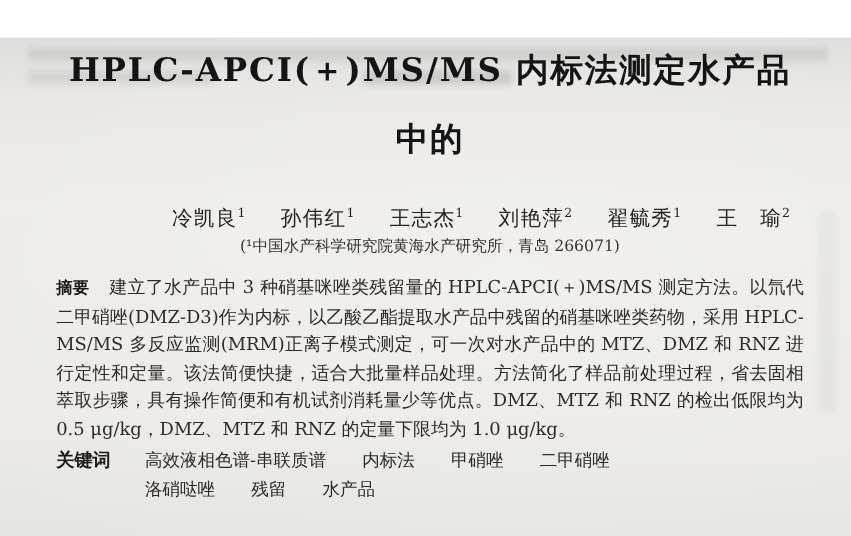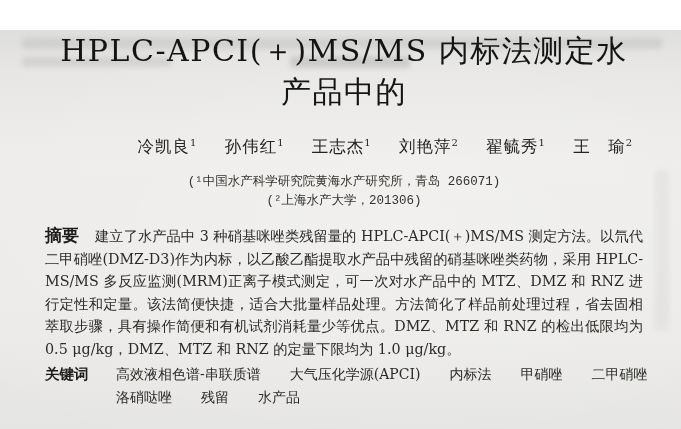--- a/index.html
+++ b/index.html
@@ -17,43 +17,43 @@
   
   .bleed{position:absolute;background:rgba(105,105,105,0.14);filter:blur(2.5px);border-radius:3px;}
   .bleed-1{left:22px;top:8px;width:640px;height:11px;}
   .bleed-2{left:22px;top:27px;width:150px;height:10px;}
   .bleed-3{left:290px;top:26px;width:120px;height:12px;background:rgba(90,90,90,0.18);}
   .bleed-4{left:655px;top:140px;width:14px;height:160px;background:rgba(110,110,110,0.07);}
 
   .content{position:relative;padding:0 38px 0 45px;}
 
   .title{
-    margin:30px 0 0 0;text-align:center;font-weight:400;color:#141414;
-    font-size:30px;line-height:41px;letter-spacing:1.5px;
+    margin:30px 0 0 0;text-align:center;font-weight:700;color:#141414;
+    font-size:26px;line-height:55px;letter-spacing:1.5px;
   }
   .title .tline{display:block;}
 
   .authors{
     margin-top:24px;text-align:right;font-size:16.5px;color:#242321;
     letter-spacing:1px;
   }
   .author{display:inline-block;margin:0 11px;}
   .author sup{font-size:10px;letter-spacing:0;}
 
-  .affils{margin-top:15px;text-align:center;font-size:12.5px;line-height:19px;color:#34332f;font-family:Liberation Mono, monospace;}
+  .affils{margin-top:1px;text-align:center;font-size:12.5px;line-height:19px;color:#34332f;}
 
   .abstract{
     margin:13px 0 0 0;font-size:14.3px;line-height:22.5px;
     text-align:justify;color:#2c2b28;
   }
   .blabel{
     font-weight:700;color:#1c1b19;
     font-family:"DejaVu Sans","Liberation Sans",sans-serif;
   }
-  .abstract .blabel{margin-right:16px;font-size:17px;}
+  .abstract .blabel{margin-right:16px;font-size:13px;}
 
   .kw{display:flex;margin-top:3px;font-size:14px;line-height:23px;color:#2c2b28;}
   .kw-label{flex:0 0 58px;font-size:14.5px;}
   .kw-col{margin-left:13px;}
   .kw-row{display:flex;}
   .kw-row .term{margin-right:29px;white-space:nowrap;}
   .kw-row .term:last-child{margin-right:16px;}
 </style>
 </head>
 <body>
@@ -75,33 +75,31 @@
       <span class="author"><span>冷凯良</span><sup>1</sup></span>
       <span class="author"><span>孙伟红</span><sup>1</sup></span>
       <span class="author"><span>王志杰</span><sup>1</sup></span>
       <span class="author"><span>刘艳萍</span><sup>2</sup></span>
       <span class="author"><span>翟毓秀</span><sup>1</sup></span>
       <span class="author"><span>王　瑜</span><sup>2</sup></span>
     </div>
 
     <div class="affils">
       <div class="affil">(¹中国水产科学研究院黄海水产研究所，青岛 266071)</div>
-      <div class="affil">(²上海水产大学，201306)</div>
     </div>
 
     <p class="abstract">
       <span class="blabel">摘要</span><span>建立了水产品中 3 种硝基咪唑类残留量的 HPLC-APCI(＋)MS/MS 测定方法。以氘代二甲硝唑(DMZ-D3)作为内标，以乙酸乙酯提取水产品中残留的硝基咪唑类药物，采用 HPLC-MS/MS 多反应监测(MRM)正离子模式测定，可一次对水产品中的 MTZ、DMZ 和 RNZ 进行定性和定量。该法简便快捷，适合大批量样品处理。方法简化了样品前处理过程，省去固相萃取步骤，具有操作简便和有机试剂消耗量少等优点。DMZ、MTZ 和 RNZ 的检出低限均为 0.5 μg/kg，DMZ、MTZ 和 RNZ 的定量下限均为 1.0 μg/kg。</span>
     </p>
 
     <div class="kw">
       <span class="blabel kw-label">关键词</span>
       <div class="kw-col">
         <div class="kw-row">
           <span class="term">高效液相色谱-串联质谱</span>
-          <span class="term">大气压化学源(APCI)</span>
           <span class="term">内标法</span>
           <span class="term">甲硝唑</span>
           <span class="term">二甲硝唑</span>
         </div>
         <div class="kw-row">
           <span class="term">洛硝哒唑</span>
           <span class="term">残留</span>
           <span class="term">水产品</span>
         </div>
       </div>

